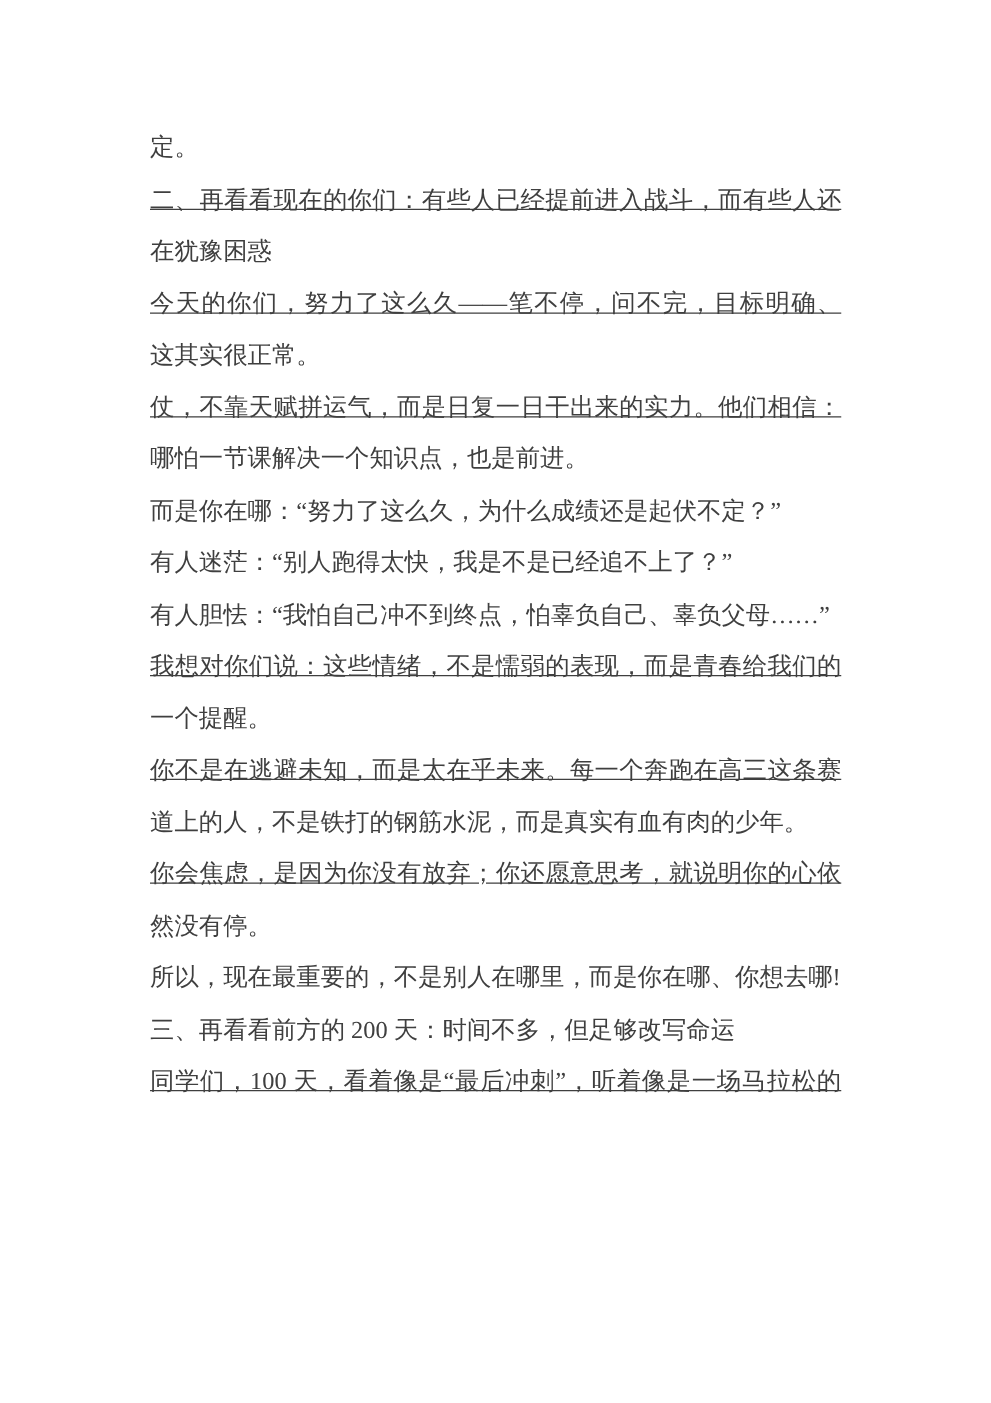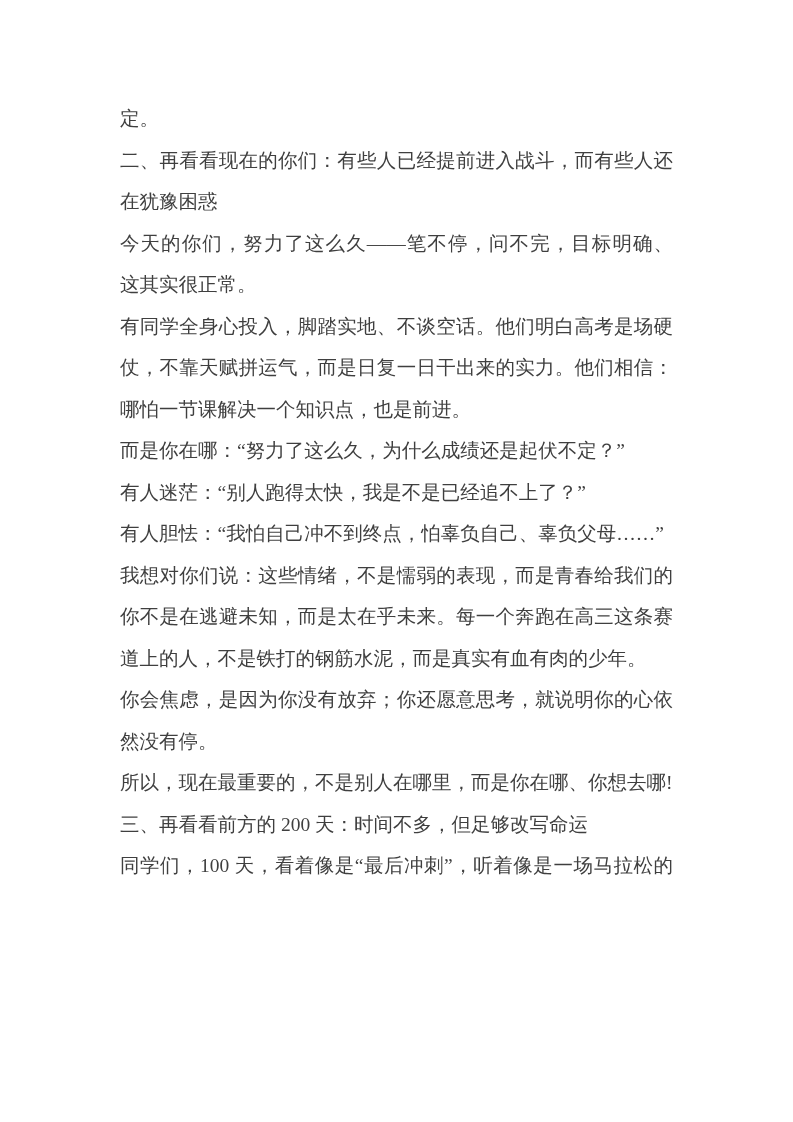--- a/index.html
+++ b/index.html
@@ -25,39 +25,40 @@
     font-size: 19.5px;
     line-height: 41.5px;
     color: #3f3f3f;
     white-space: nowrap;
     overflow: visible;
   }
   .line.fill {
     white-space: normal;
     text-align: justify;
     text-align-last: justify;
+    text-decoration: underline;
   }
 </style>
 </head>
 <body>
 
 <div class="page">
   <div class="text-block">
     <div class="line">定。</div>
     <div class="line fill">二、再看看现在的你们：有些人已经提前进入战斗，而有些人还</div>
     <div class="line">在犹豫困惑</div>
     <div class="line fill">今天的你们，努力了这么久——笔不停，问不完，目标明确、</div>
     <div class="line">这其实很正常。</div>
-    <div class="line fill">有同学全身心投入，脚踏实地、不谈空话。他们明白高考是场硬</div>
     <div class="line fill">仗，不靠天赋拼运气，而是日复一日干出来的实力。他们相信：</div>
     <div class="line">哪怕一节课解决一个知识点，也是前进。</div>
     <div class="line">而是你在哪：“努力了这么久，为什么成绩还是起伏不定？”</div>
     <div class="line">有人迷茫：“别人跑得太快，我是不是已经追不上了？”</div>
     <div class="line">有人胆怯：“我怕自己冲不到终点，怕辜负自己、辜负父母……”</div>
     <div class="line fill">我想对你们说：这些情绪，不是懦弱的表现，而是青春给我们的</div>
+    <div class="line">一个提醒。</div>
     <div class="line fill">你不是在逃避未知，而是太在乎未来。每一个奔跑在高三这条赛</div>
     <div class="line">道上的人，不是铁打的钢筋水泥，而是真实有血有肉的少年。</div>
     <div class="line fill">你会焦虑，是因为你没有放弃；你还愿意思考，就说明你的心依</div>
     <div class="line">然没有停。</div>
     <div class="line">所以，现在最重要的，不是别人在哪里，而是你在哪、你想去哪!</div>
     <div class="line">三、再看看前方的 200 天：时间不多，但足够改写命运</div>
     <div class="line fill">同学们，100 天，看着像是“最后冲刺”，听着像是一场马拉松的</div>
   </div>
 </div>
 

